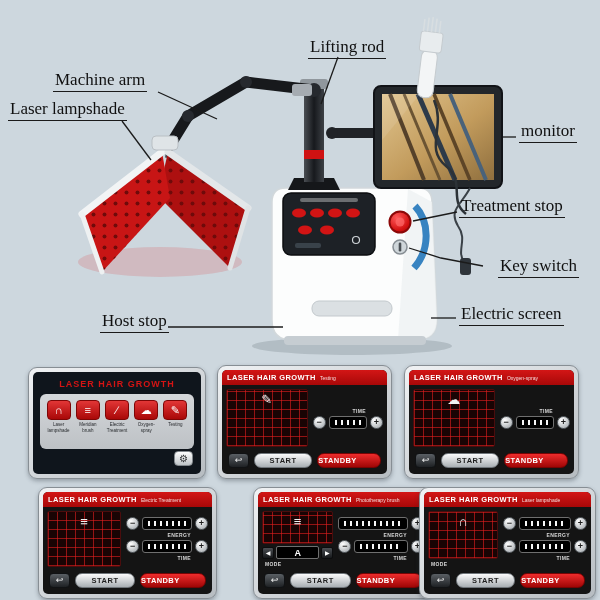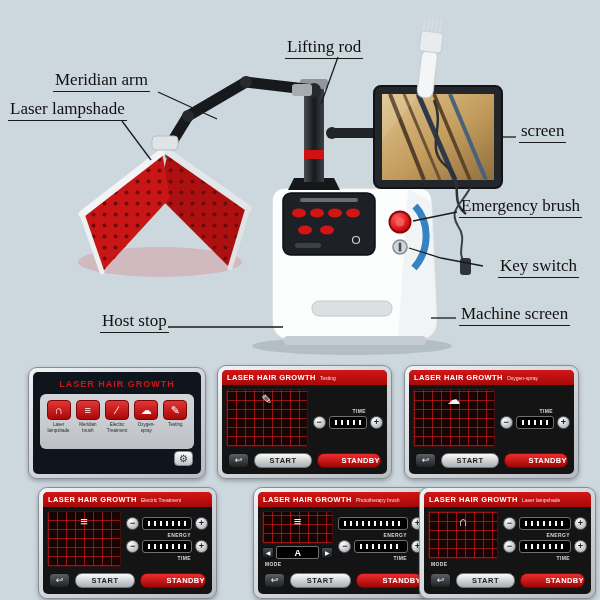--- a/index.html
+++ b/index.html
@@ -39,21 +39,21 @@
   .lcd i { position:absolute; left:5px; right:5px; top:3px; bottom:3px;
            background:repeating-linear-gradient(90deg,#f7f7f7 0,#f7f7f7 2px,transparent 2px,transparent 6px); }
   .row-label { font-size:5px; font-weight:bold; color:#d8d8d8; text-align:right; padding-right:17px; letter-spacing:.4px; }
   .row-label.left { text-align:left; padding:0 0 0 3px; }
   .p-foot { display:flex; align-items:center; gap:5px; padding:2px 6px 6px; flex:0 0 auto; }
   .back-btn { width:21px; height:15px; flex:0 0 21px; border-radius:4px; background:linear-gradient(#5a5f64,#1e2124);
               border:1px solid #101214; color:#eee; font:9px/13px "Liberation Sans",sans-serif; text-align:center; padding:0; }
   .start-btn { flex:1; height:15px; border-radius:7px; background:linear-gradient(#fbfbfb,#a9afb4); border:1px solid #70767b;
                color:#1f1f1f; font:bold 7.5px/13px "Liberation Sans",sans-serif; letter-spacing:.5px; text-align:center; padding:0; }
   .standby-btn { flex:1.1; height:15px; border-radius:7px; background:linear-gradient(#ee2c2c,#9f0606); border:1px solid #770404;
-                 color:#fff; font:bold 7.5px/13px "Liberation Sans",sans-serif; letter-spacing:.4px; text-align:right; padding:0; }
+                 color:#fff; font:bold 7.5px/13px "Liberation Sans",sans-serif; letter-spacing:.4px; text-align:left; padding:0; }
   .mode-row { display:flex; align-items:center; gap:2px; flex:0 0 auto; }
   .mode-btn { width:12px; height:12px; flex:0 0 12px; background:linear-gradient(#4a4e52,#17191b); border:1px solid #0c0d0e;
               border-radius:2px; color:#fff; font:6px/11px "Liberation Sans",sans-serif; text-align:center; padding:0; }
   .mode-box { flex:1; height:13px; background:#000; border:1px solid #6f6f6f; border-radius:2px; color:#fff;
               font:bold 9px/12px "Liberation Sans",sans-serif; text-align:center; }
 
   
   .menu-screen { background:#0f151c; }
   .menu-title { text-align:center; color:#d41414; font-size:9px; font-weight:bold; letter-spacing:1px; padding:7px 0 4px; flex:0 0 auto; }
   .menu-tiles { margin:1px 7px 0; background:linear-gradient(#d4d7da,#bdc1c5); border-radius:6px; padding:6px 5px 3px;
@@ -185,27 +185,27 @@
     <path d="M158,92 L217,119"></path>
     <path d="M122,121 L151,160"></path>
     <path d="M516,137 L503,137"></path>
     <path d="M457,212 L413,221"></path>
     <path d="M483,266 L441,258 L409,248"></path>
     <path d="M456,318 L431,318"></path>
     <path d="M168,327 L283,327"></path>
   </g>
 </svg>
 
-<div class="callout-label" style="left:285px;top:37px">Lifting rod</div>
-<div class="callout-label" style="left:53px;top:70px">Meridian arm</div>
+<div class="callout-label" style="left:308px;top:37px">Lifting rod</div>
+<div class="callout-label" style="left:53px;top:70px">Machine arm</div>
 <div class="callout-label" style="left:8px;top:99px">Laser lampshade</div>
-<div class="callout-label" style="left:519px;top:121px">screen</div>
-<div class="callout-label" style="left:459px;top:196px">Emergency brush</div>
+<div class="callout-label" style="left:519px;top:121px">monitor</div>
+<div class="callout-label" style="left:459px;top:196px">Treatment stop</div>
 <div class="callout-label" style="left:498px;top:256px">Key switch</div>
-<div class="callout-label" style="left:459px;top:304px">Machine screen</div>
+<div class="callout-label" style="left:459px;top:304px">Electric screen</div>
 <div class="callout-label" style="left:100px;top:311px">Host stop</div>
 
 <div class="panel" style="left:28px;top:367px;width:178px;height:112px">
   <div class="screen menu-screen">
     <div class="menu-title">LASER HAIR GROWTH</div>
     <div class="menu-tiles">
       <div class="menu-item">
         <div class="tile">∩</div>
         <div class="tile-label">Laser lampshade</div>
       </div>

